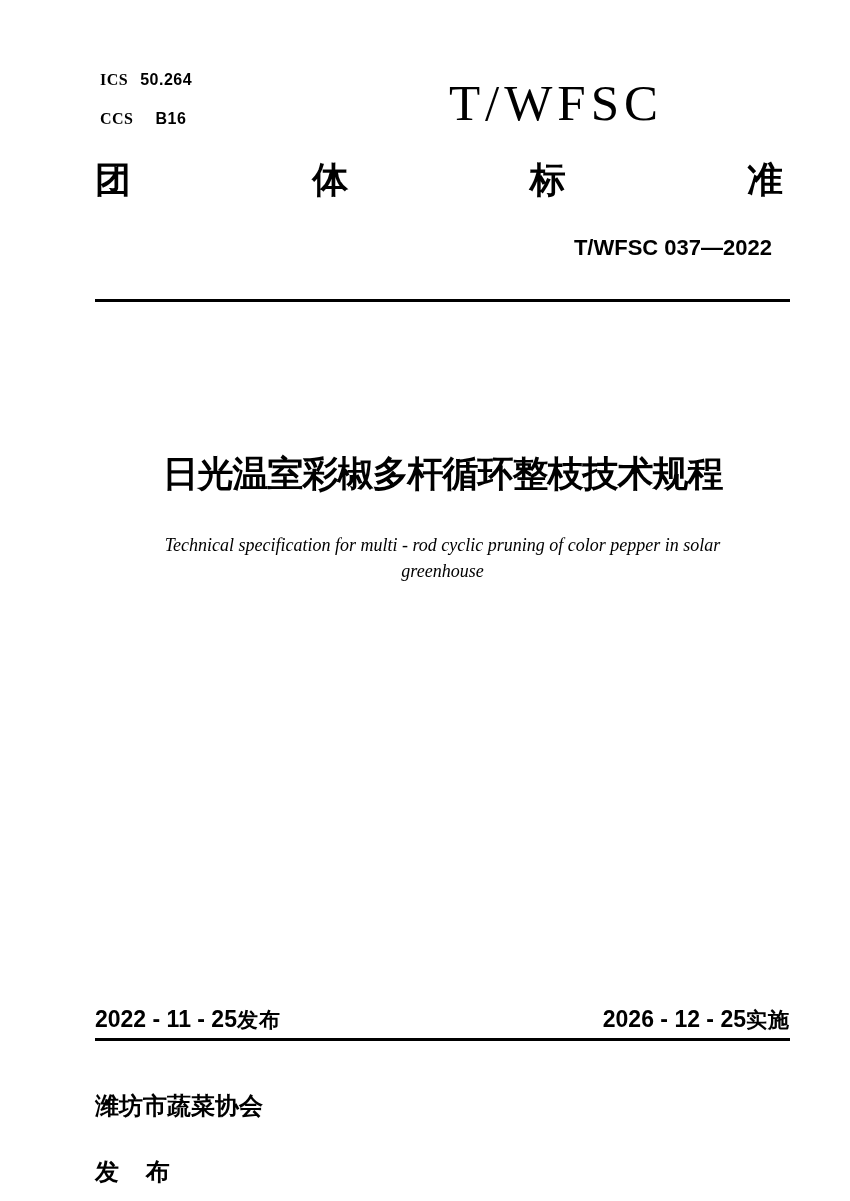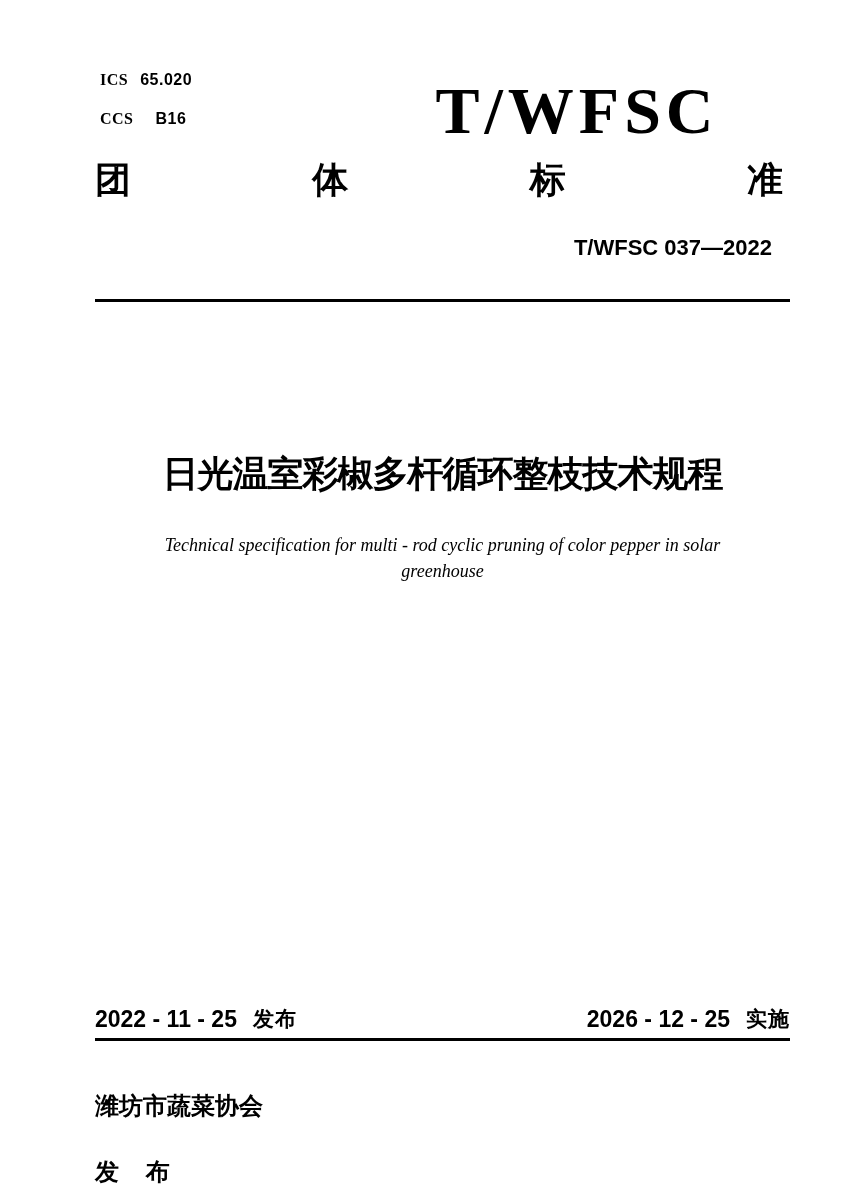--- a/index.html
+++ b/index.html
@@ -23,24 +23,24 @@
     font-family:"Liberation Serif", serif;
     font-size:16px; font-weight:bold; letter-spacing:0.5px;margin-top:32px;
   }
   .code-value {
     font-family:"Liberation Sans", sans-serif;
     font-size:16px; font-weight:bold; letter-spacing:0.5px;
   }
 
   
   .logo {
-    position:absolute; left:577px; top:78px;
+    position:absolute; left:556px; top:78px;
     transform:translateX(-50%);
     font-family:"Liberation Serif", serif;
-    font-weight:bold; font-size:66px; line-height:1;
+    font-weight:normal; font-size:51px; line-height:1;
     letter-spacing:5px; white-space:nowrap;
   }
 
   
   .type-row {
     position:absolute; left:95px; top:162px; width:688px;
     display:flex; justify-content:space-between;
     font-size:36px; font-weight:600; line-height:1;
   }
 
@@ -74,21 +74,21 @@
     font-size:18px; line-height:1.45;
   }
   .title-en .en-line { white-space:nowrap;font-style:italic; }
 
   
   .dates-row {
     position:absolute; left:95px; width:695px; top:1008px;
     display:flex; justify-content:space-between; align-items:baseline;
     line-height:1;
   }
-  .date-group { display:flex; align-items:flex-start; gap:16px; }
+  .date-group { display:flex; align-items:center; gap:0; }
   .date-num {
     font-size:23px; font-weight:bold; letter-spacing:0px; white-space:pre;
   }
   .date-label {
     font-size:21px; font-weight:bold; letter-spacing:1px;
   }
 
   
   .publisher-row {
     top:1094px;
@@ -98,21 +98,21 @@
   }
   .publish-label { letter-spacing:10px; white-space:pre; }
 </style>
 </head>
 <body>
 
 <div class="page">
 
   <div class="code-row ics">
     <span class="code-label">ICS</span>
-    <span class="code-value">65.020</span>
+    <span class="code-value">50.264</span>
   </div>
 
   <div class="code-row ccs">
     <span class="code-label">CCS</span>
     <span class="code-value">B16</span>
   </div>
 
   <div class="logo">T/WFSC</div>
 
   <div class="type-row">

